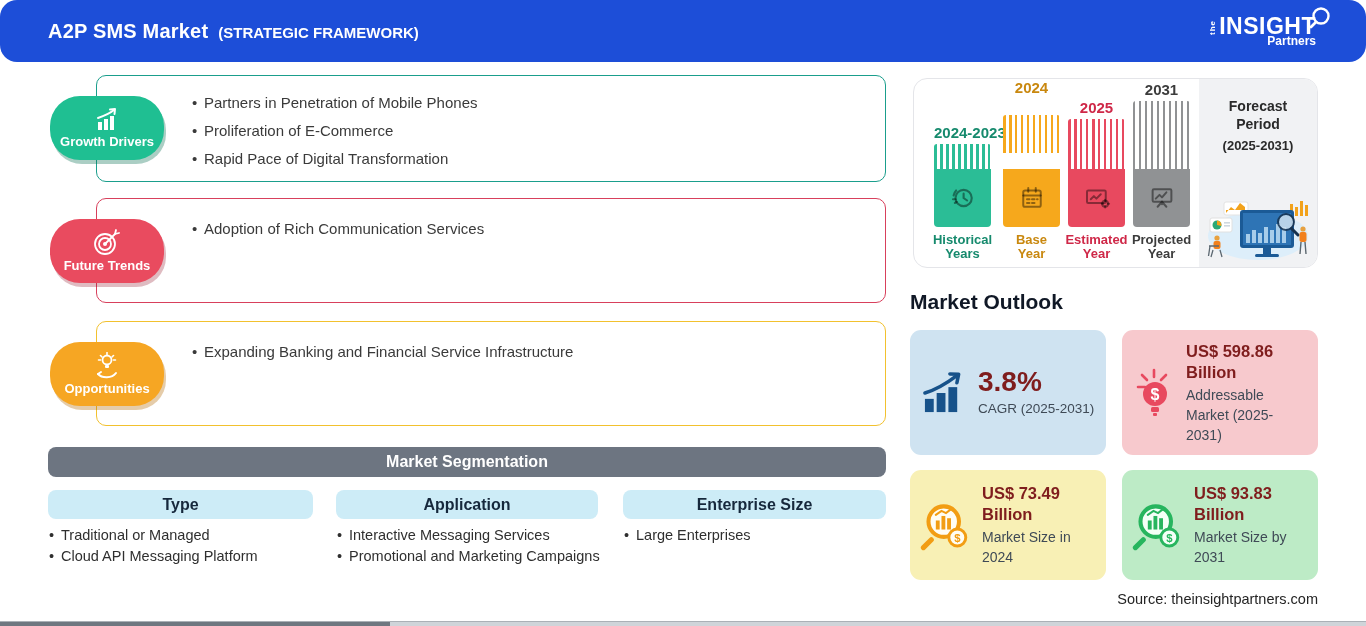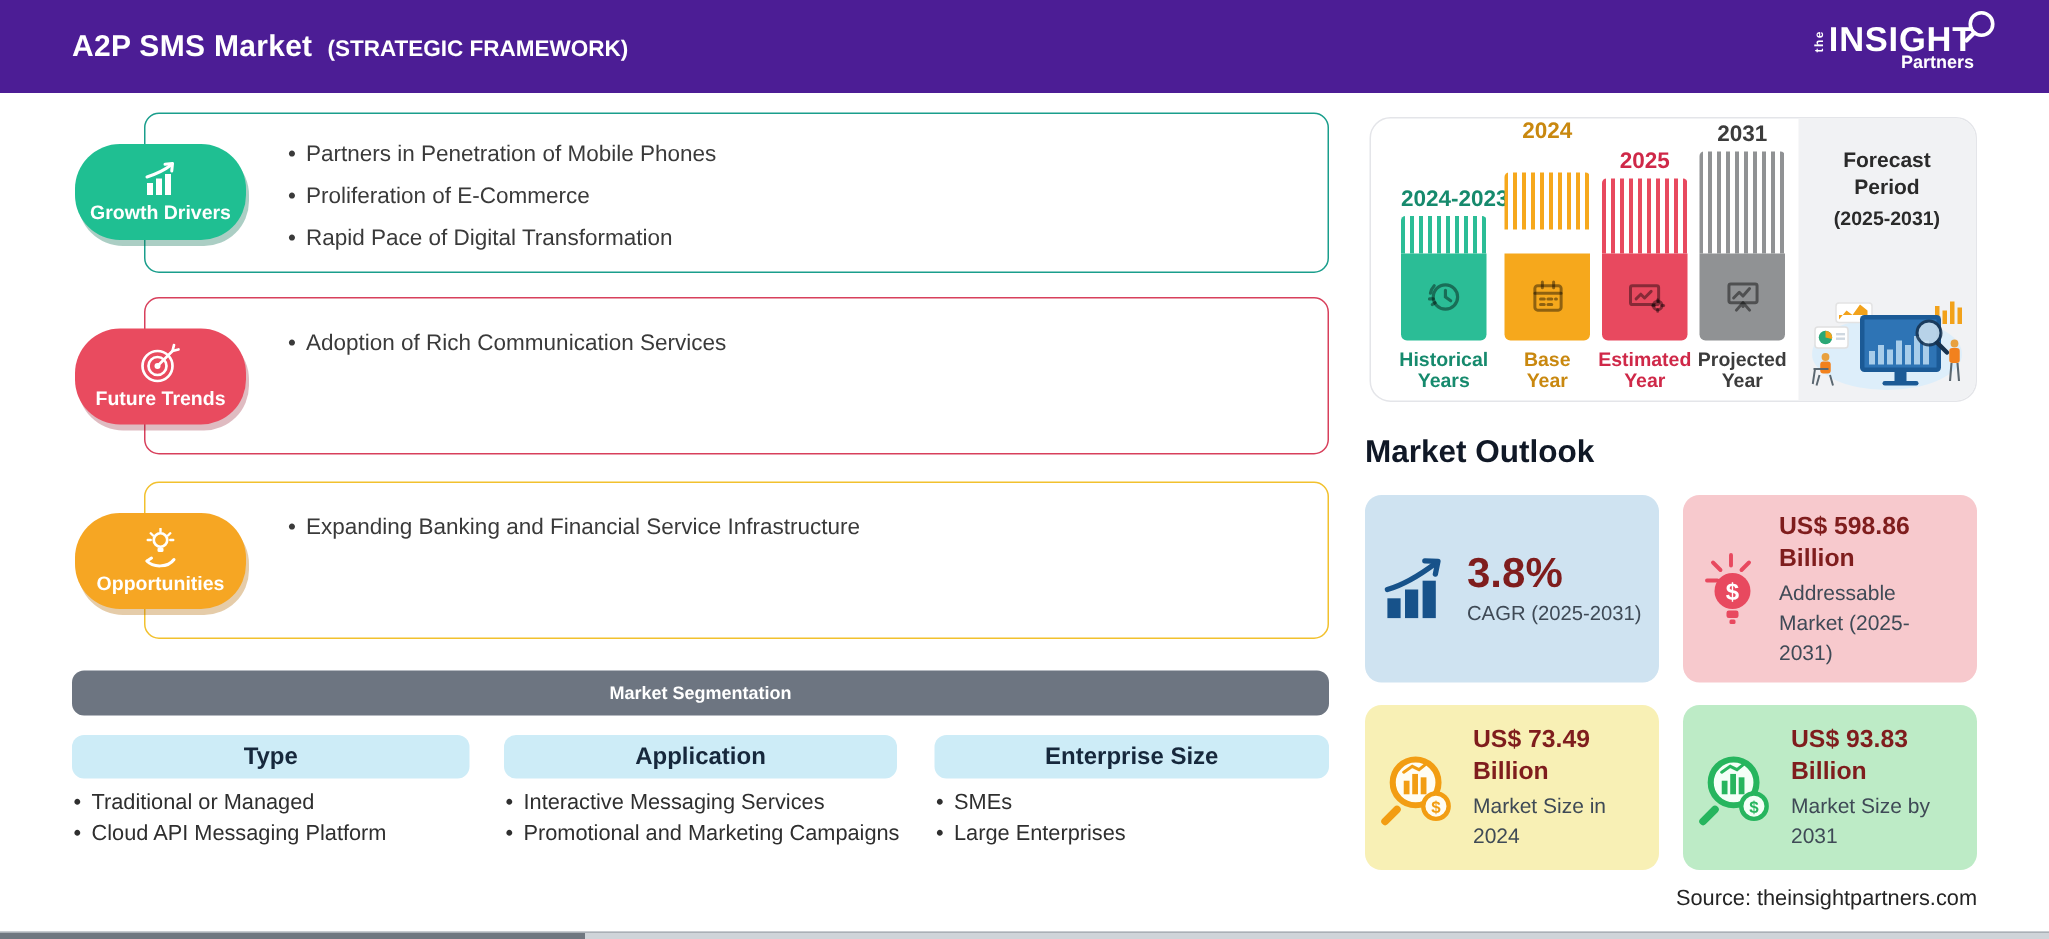--- a/index.html
+++ b/index.html
@@ -1,22 +1,22 @@
 <!DOCTYPE html>
 <html><head>
 <meta charset="utf-8">
 <style>
   html,body{margin:0;padding:0;background:#fff;}
   .stage{position:relative;width:1366px;height:626px;background:#ffffff;
          font-family:"Liberation Sans",sans-serif;overflow:hidden;}
 
   
-  .header{position:absolute;left:0;top:0;width:1366px;height:62px;background:#4c1d95;
+  .header{position:absolute;left:0;top:0;width:1366px;height:62px;background:#1d4ed8;
           display:flex;align-items:center;justify-content:space-between;
-          padding:0 40px 0 48px;box-sizing:border-box;}
+          padding:0 40px 0 48px;box-sizing:border-box;border-radius:17px;}
   .title-wrap{display:flex;align-items:baseline;gap:10px;color:#fff;}
   .title{font-size:20px;font-weight:bold;letter-spacing:.2px;}
   .subtitle{font-size:15px;font-weight:600;}
   .logo{display:flex;align-items:flex-start;color:#fff;gap:2px;}
   .logo-the{writing-mode:vertical-rl;transform:rotate(180deg);font-size:8px;font-weight:bold;
             letter-spacing:1px;margin-top:5px;text-transform:lowercase;}
   .logo-main{display:flex;flex-direction:column;align-items:flex-end;position:relative;padding-right:10px;}
   .logo-insight{font-size:23px;font-weight:800;letter-spacing:.5px;line-height:22px;}
   .logo-mag{position:absolute;right:-6px;top:-9px;}
   .logo-partners{font-size:12px;font-weight:bold;line-height:12px;margin-top:-2px;}
@@ -36,21 +36,21 @@
   #pill-trends{top:219px;background:#e94b5f;box-shadow:2px 4px 0 rgba(150,30,50,.3);}
   #pill-opps{top:342px;background:#f6a623;box-shadow:2px 4px 0 rgba(180,110,10,.35);}
   .pill-label{font-size:13px;font-weight:bold;}
 
   .blt{position:relative;padding-left:13px;}
   .blt::before{content:"•";position:absolute;left:1px;top:0;}
 
   
   .seg-bar{position:absolute;left:48px;top:447px;width:838px;height:30px;background:#6d7581;
            border-radius:8px;color:#fff;display:flex;align-items:center;justify-content:center;
-           font-weight:bold;font-size:12px;}
+           font-weight:bold;font-size:16px;}
   .col-h{position:absolute;top:490px;height:29px;background:#cdecf7;border-radius:8px;
          display:flex;align-items:center;justify-content:center;font-weight:bold;
          font-size:16px;color:#16283c;}
   #colh-type{left:48px;width:265px;}
   #colh-app{left:336px;width:262px;}
   #colh-ent{left:623px;width:263px;}
   .col-list{position:absolute;top:525px;font-size:14.5px;color:#2f2f2f;line-height:21px;}
   #list-type{left:48px;width:280px;}
   #list-app{left:336px;width:290px;}
   #list-ent{left:623px;width:263px;}
@@ -194,21 +194,20 @@
 
   <div class="col-list" id="list-type">
     <div class="blt">Traditional or Managed</div>
     <div class="blt">Cloud API Messaging Platform</div>
   </div>
   <div class="col-list" id="list-app">
     <div class="blt">Interactive Messaging Services</div>
     <div class="blt">Promotional and Marketing Campaigns</div>
   </div>
   <div class="col-list" id="list-ent">
-    <div class="blt">SMEs</div>
     <div class="blt">Large Enterprises</div>
   </div>
 
   <div class="tl-card">
 
     <div class="tbar c-teal" id="tbar-1">
       <div class="year">2024-2023</div>
       <div class="stripes"></div>
       <div class="solid">
         <svg width="30" height="30" viewBox="0 0 24 24" fill="none" stroke="rgba(0,0,0,.42)" stroke-width="1.7" stroke-linecap="round">

